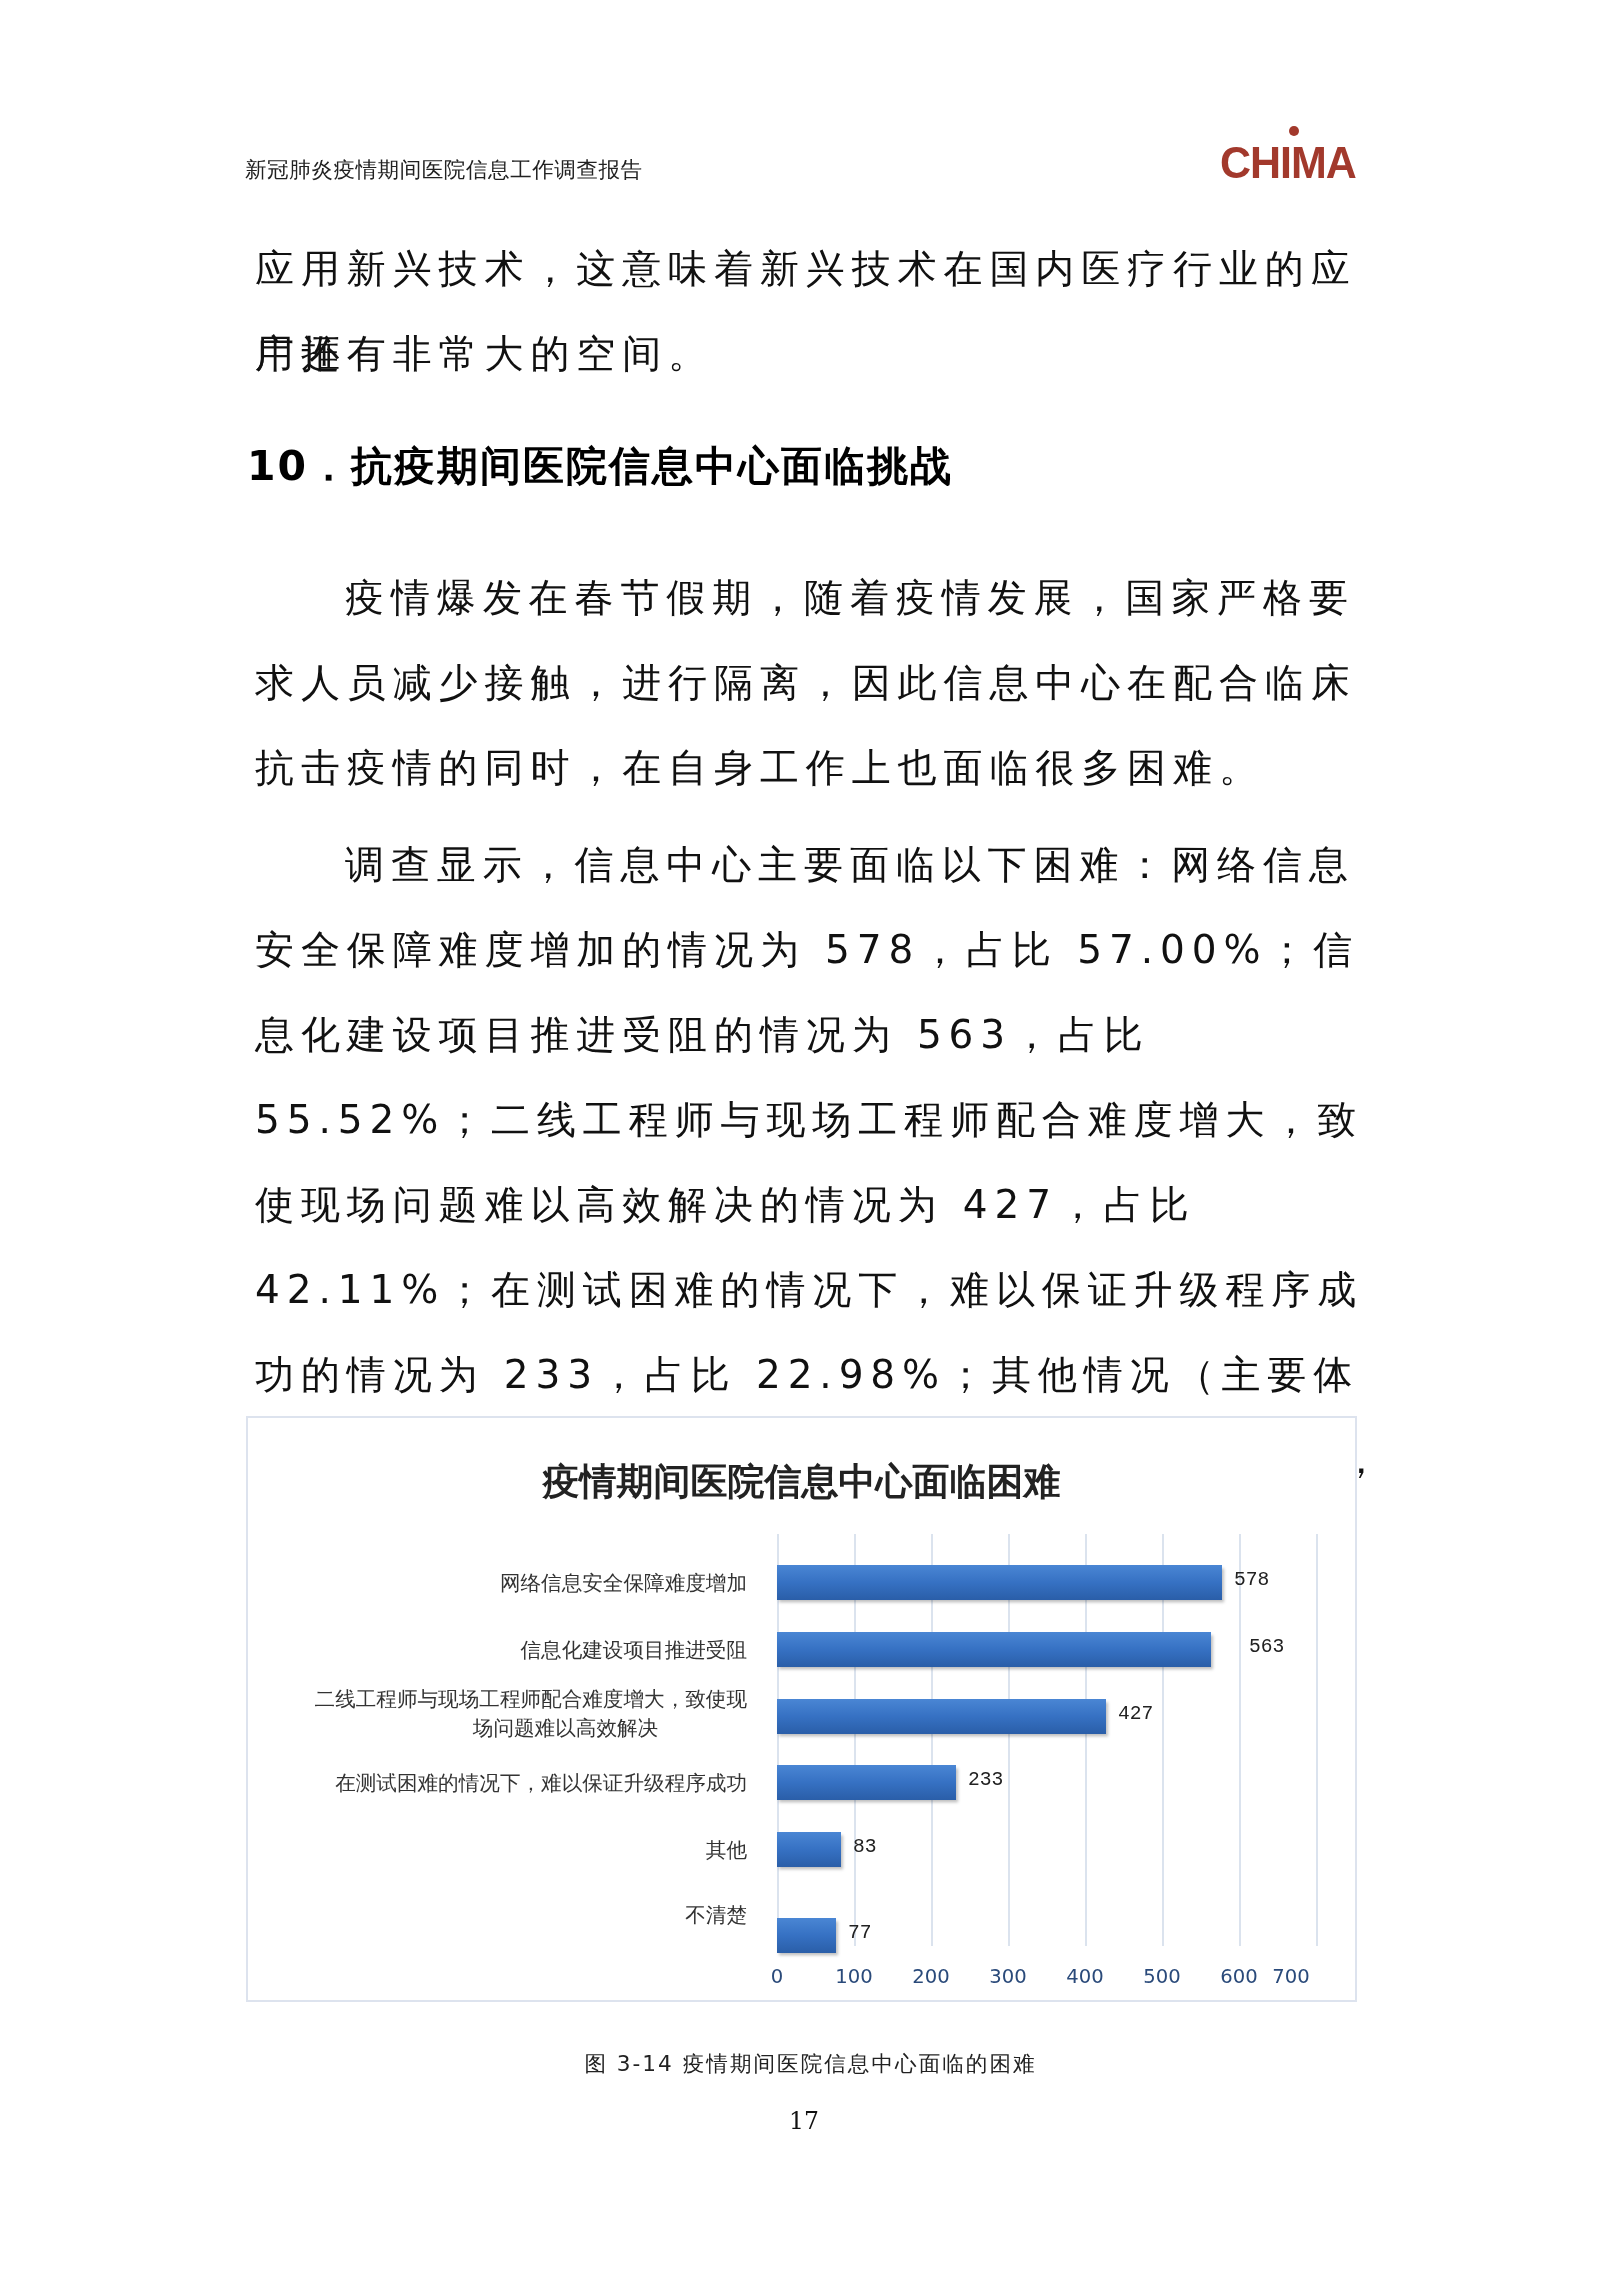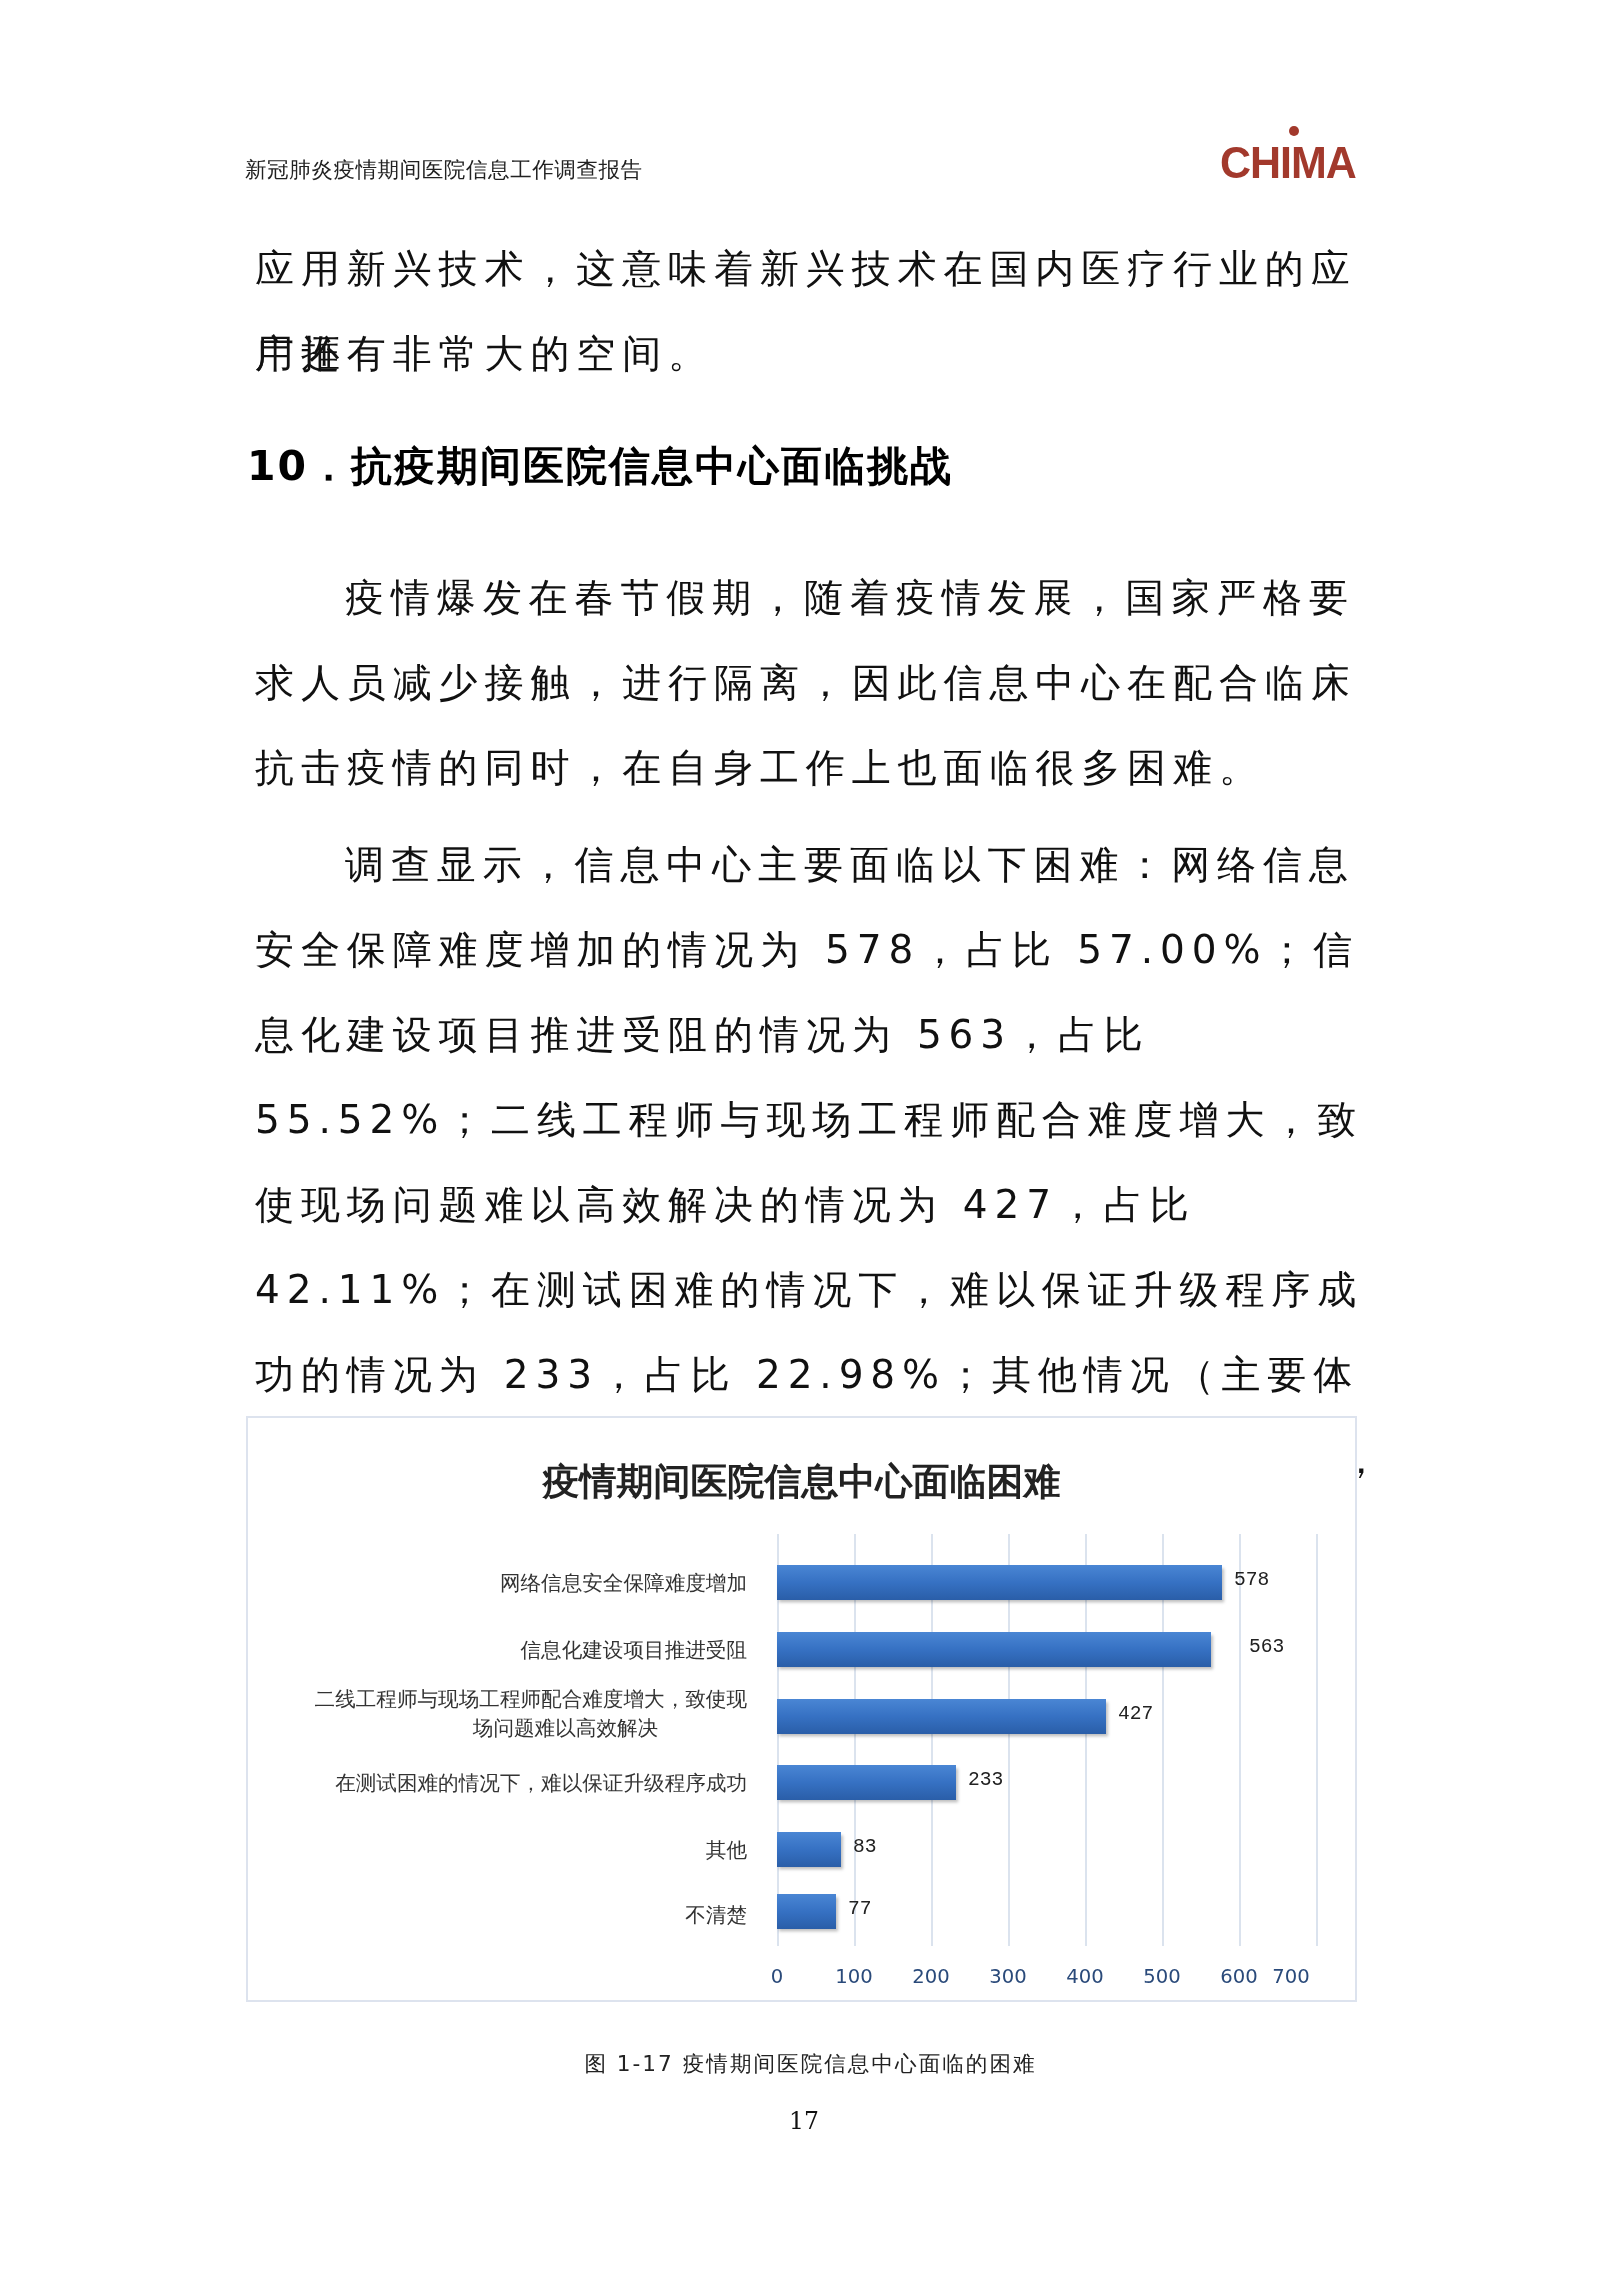--- a/index.html
+++ b/index.html
@@ -93,33 +93,33 @@
         <div class="bar-value" style="left: 341px;">427</div>
       </div>
       <div class="bar-row" style="top: 231px; width: 539px;">
         <div class="bar" style="width: 179px;"></div>
         <div class="bar-value" style="left: 191px;">233</div>
       </div>
       <div class="bar-row" style="top: 298px; width: 539px;">
         <div class="bar" style="width: 64px;"></div>
         <div class="bar-value" style="left: 76px;">83</div>
       </div>
-      <div class="bar-row" style="top: 360px; width: 646px;">
+      <div class="bar-row" style="top: 384px; width: 646px;">
         <div class="bar" style="width: 59px;"></div>
         <div class="bar-value" style="left: 71px;">77</div>
       </div>
     </div>
   <div id="cat-labels">
       <div class="cat-label" style="top: 151px;">网络信息安全保障难度增加</div>
       <div class="cat-label" style="top: 218px;">信息化建设项目推进受阻</div>
       <div class="cat-label" style="top: 267px;">
         <div>二线工程师与现场工程师配合难度增大，致使现</div>
         <div style="text-align: center; padding-left: 147px;">场问题难以高效解决</div>
       </div>
       <div class="cat-label" style="top: 351px;">在测试困难的情况下，难以保证升级程序成功</div>
       <div class="cat-label" style="top: 418px;">其他</div>
       <div class="cat-label" style="top: 483px;">不清楚</div>
     </div>
 </div>
 
-<div class="caption">图 1-17 疫情期间医院信息中心面临的困难</div>
+<div class="caption">图 3-14 疫情期间医院信息中心面临的困难</div>
 <div class="page-num">17</div>
 
 
 </body></html>

